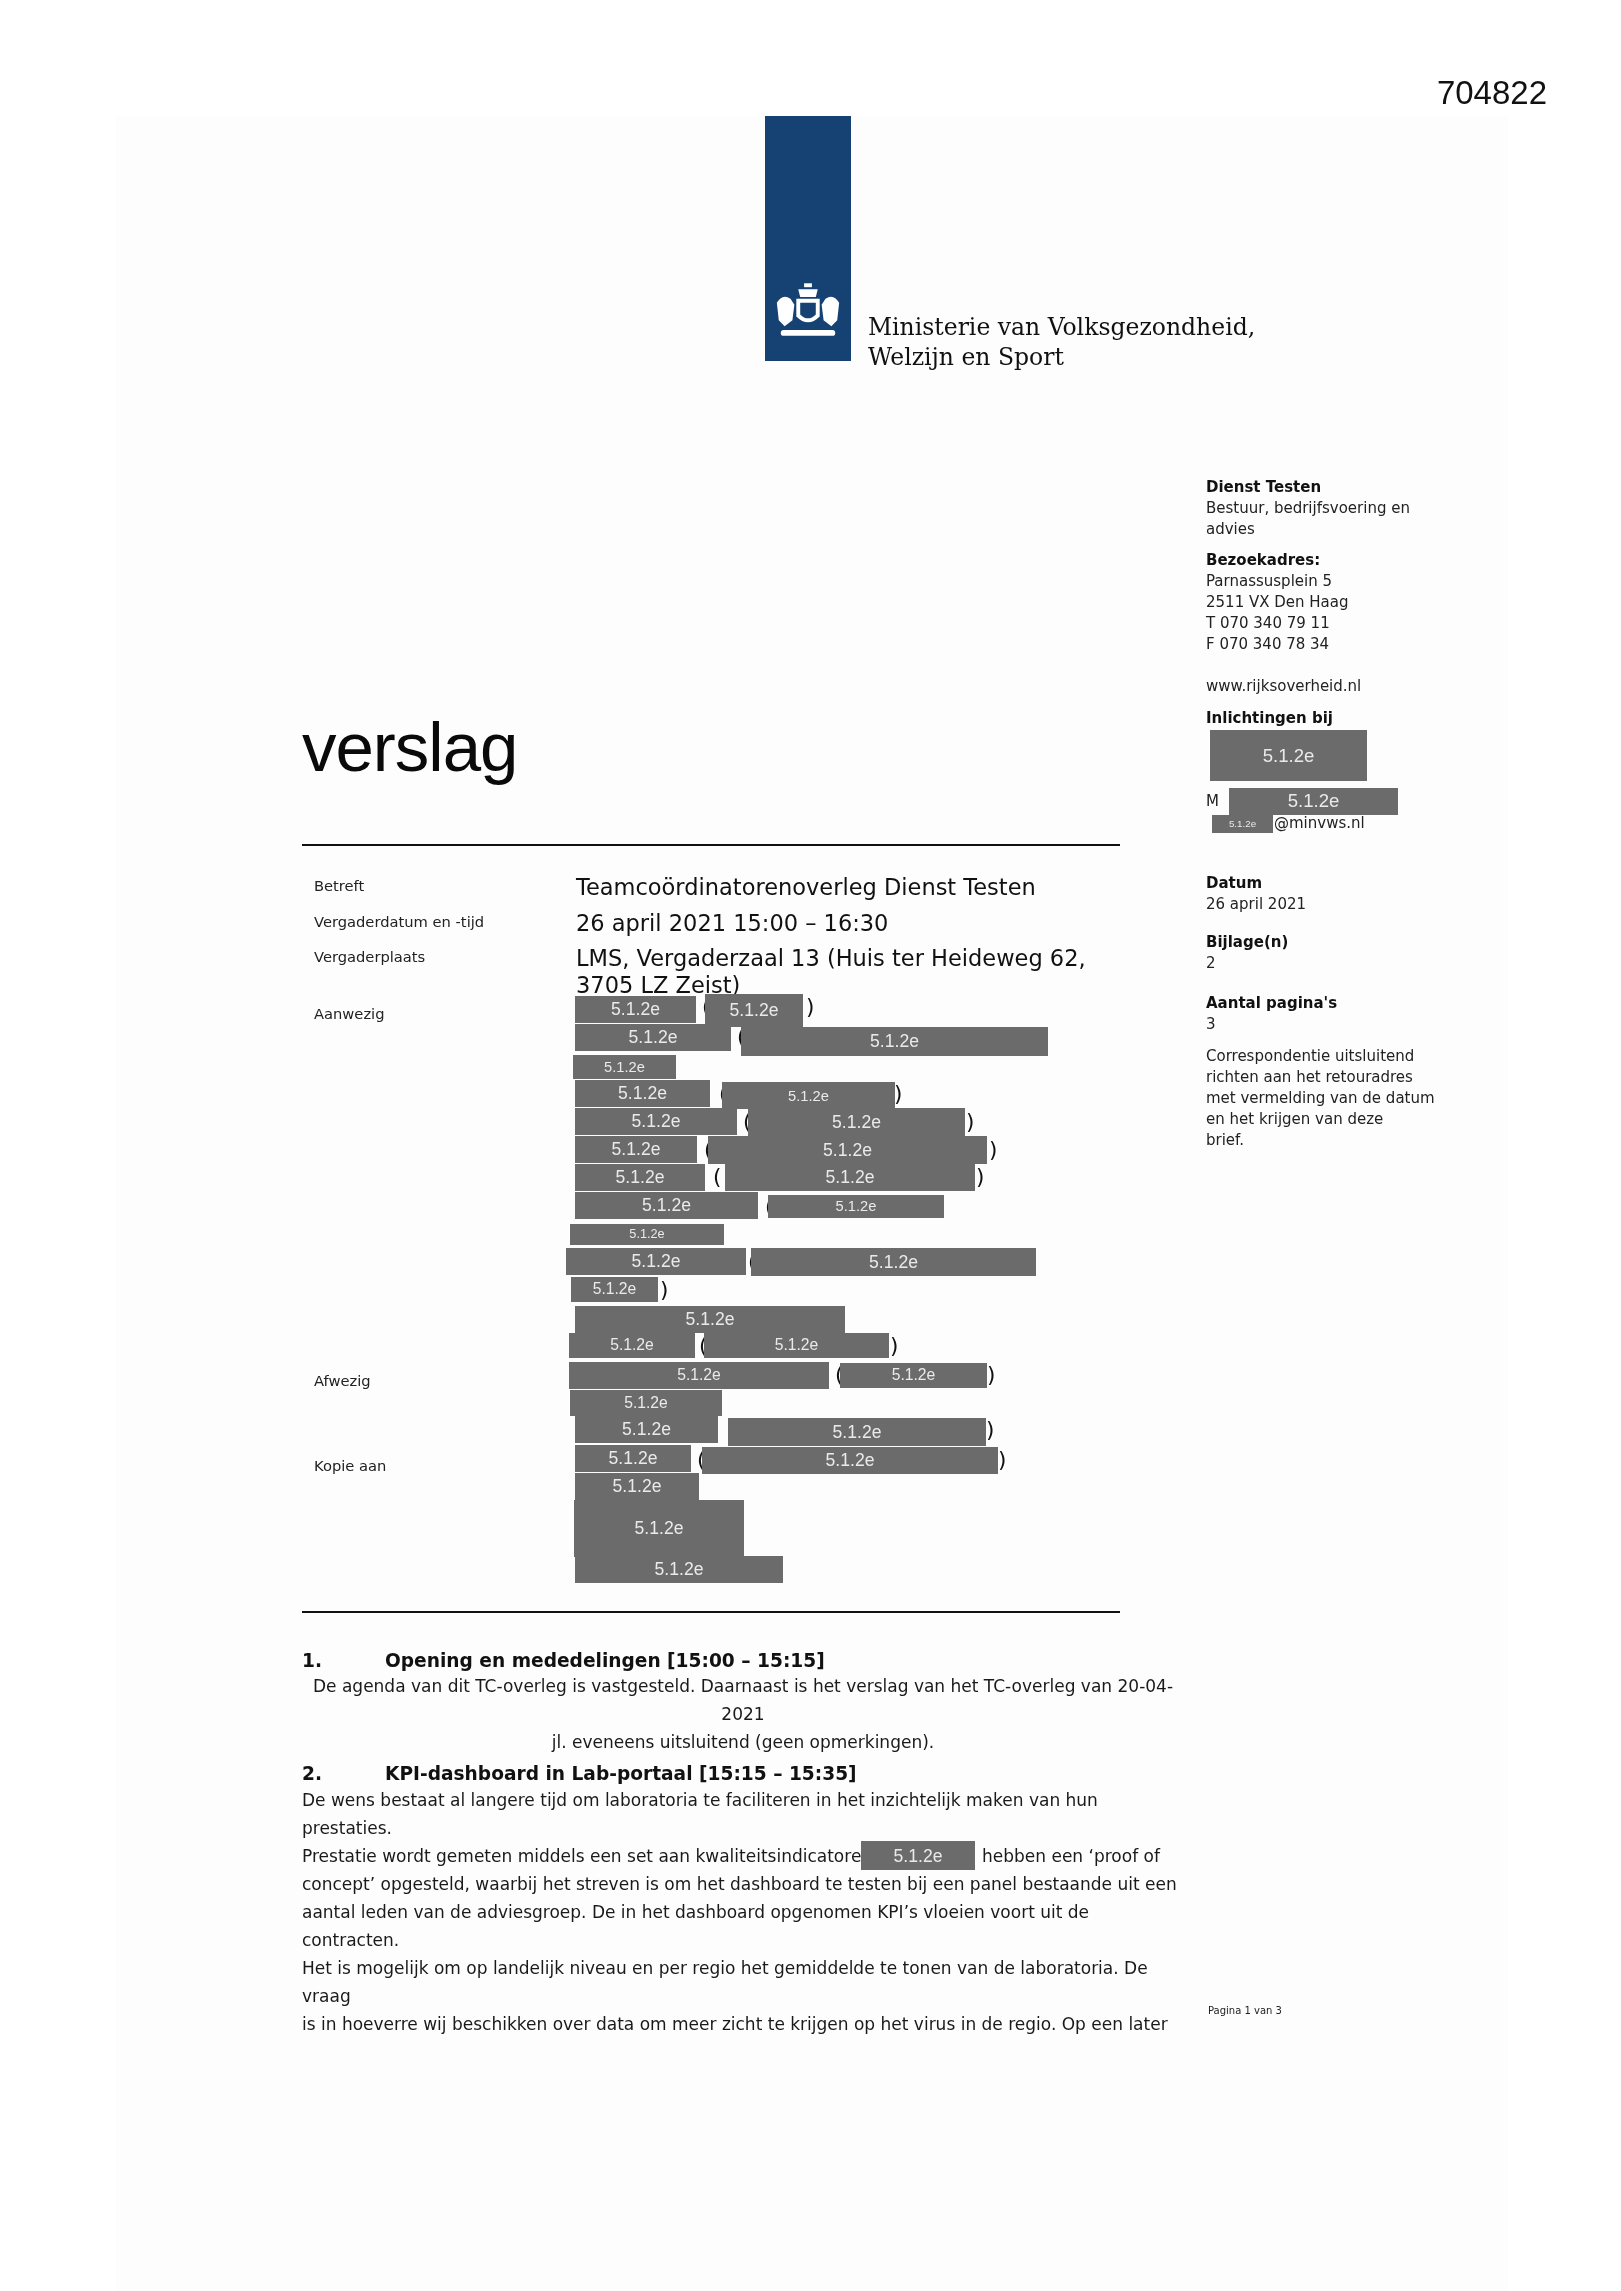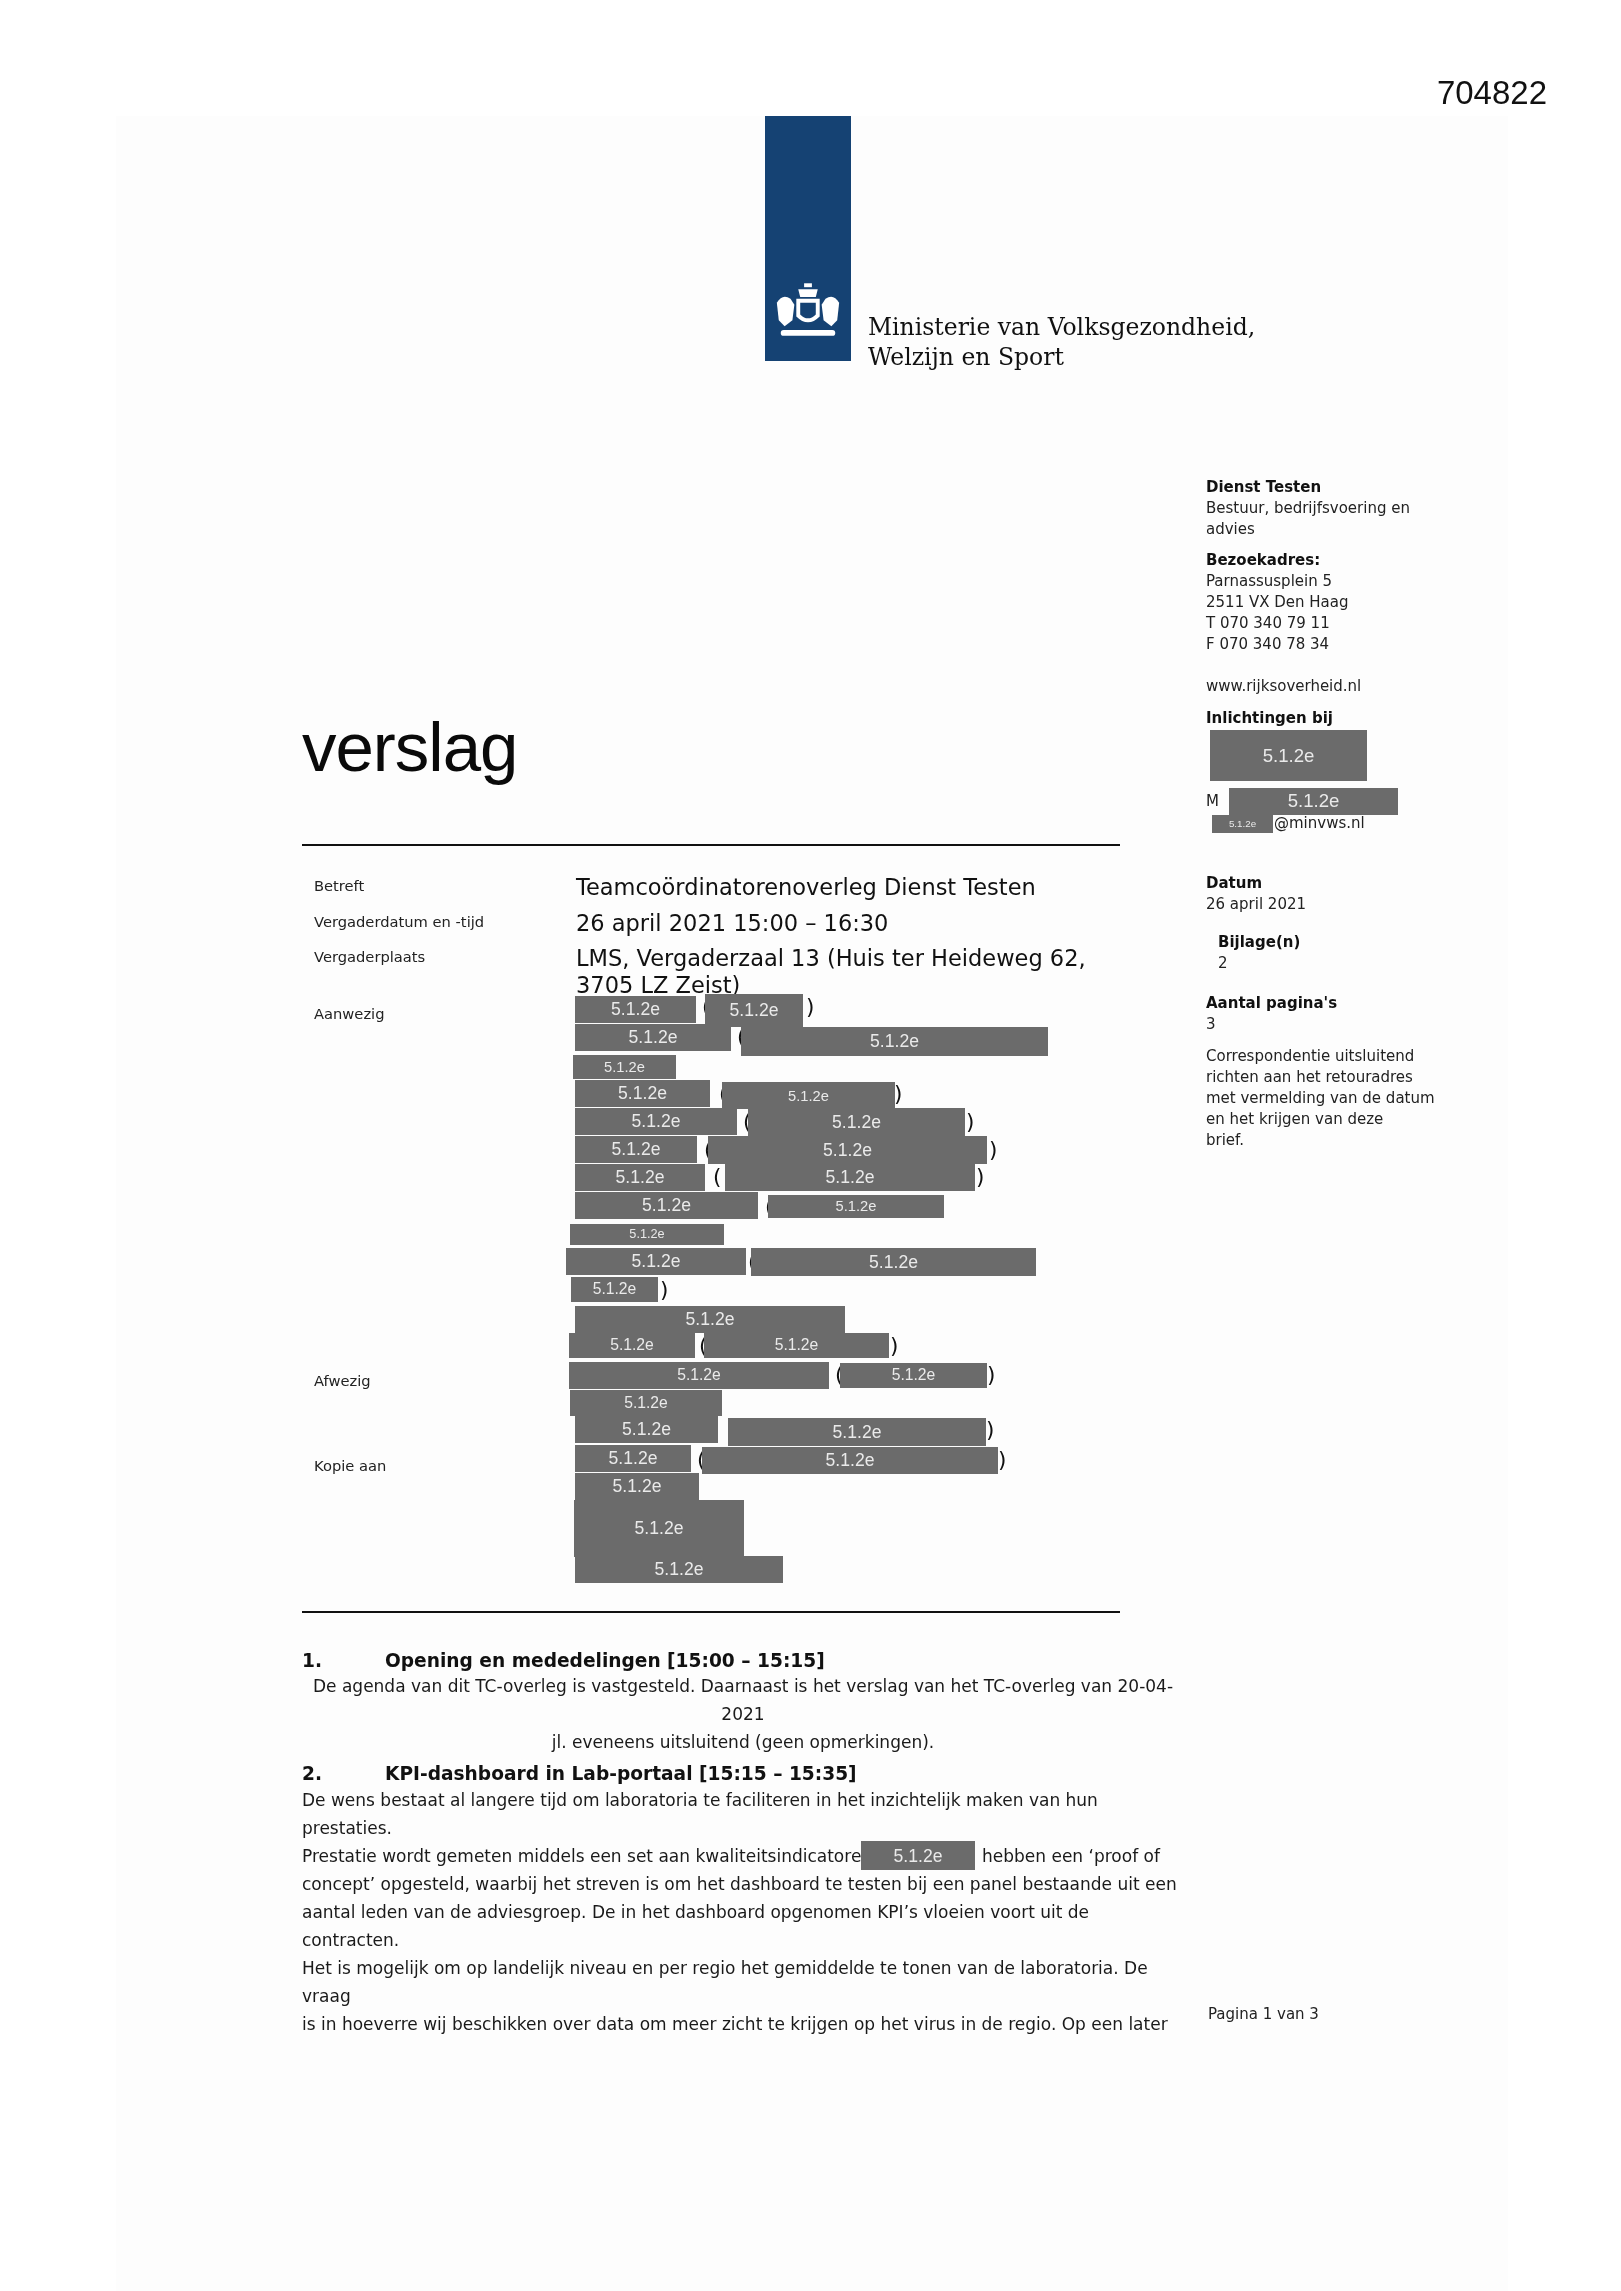--- a/index.html
+++ b/index.html
@@ -48,21 +48,21 @@
     display: flex; align-items: center; justify-content: center;
   }
   .paren { position: absolute; font-size: 21.6px; color: #111; }
   .sec-head {
     position: absolute; left: 302px; font-size: 18.6px; font-weight: bold; color: #111;
   }
   .sec-head .num { display: inline-block; width: 83px; }
   .para {
     position: absolute; left: 302px; width: 882px; font-size: 17px; line-height: 28px; color: #1a1a1a;
   }
-  .footer { position: absolute; left: 1208px; top: 2005px; font-size: 15px; color: #222; }
+  .footer { position: absolute; left: 1208px; top: 2005px; font-size: 10px; color: #222; }
 </style>
 </head>
 <body>
 
 <div class="page-bg"></div>
 
 <div class="docnum">704822</div>
 
 <div class="logo-bar">
   <svg class="crest" viewBox="0 0 76 64">
@@ -101,21 +101,21 @@
 <div class="red" style="left:1210px; top:730px; width:157px; height:51px; font-size:18.6px;">5.1.2e</div>
 <div class="side" style="top:791px;">M</div>
 <div class="red" style="left:1229px; top:788px; width:169px; height:26.5px; font-size:18.6px;">5.1.2e</div>
 <div class="red" style="left:1212px; top:815px; width:61px; height:17.6px; font-size:9.8px;">5.1.2e</div>
 <div class="side" style="left:1274px; top:813px;">@minvws.nl</div>
 
 <div class="side" style="top:873px;">
   <div class="h">Datum</div>
   <div>26 april 2021</div>
 </div>
-<div class="side" style="top:932px;margin-left:12px;">
+<div class="side" style="top:932px;">
   <div class="h">Bijlage(n)</div>
   <div>2</div>
 </div>
 <div class="side" style="top:993px;">
   <div class="h">Aantal pagina's</div>
   <div>3</div>
 </div>
 <div class="side it" style="top:1046px;">
   <div>Correspondentie uitsluitend</div>
   <div>richten aan het retouradres</div>

